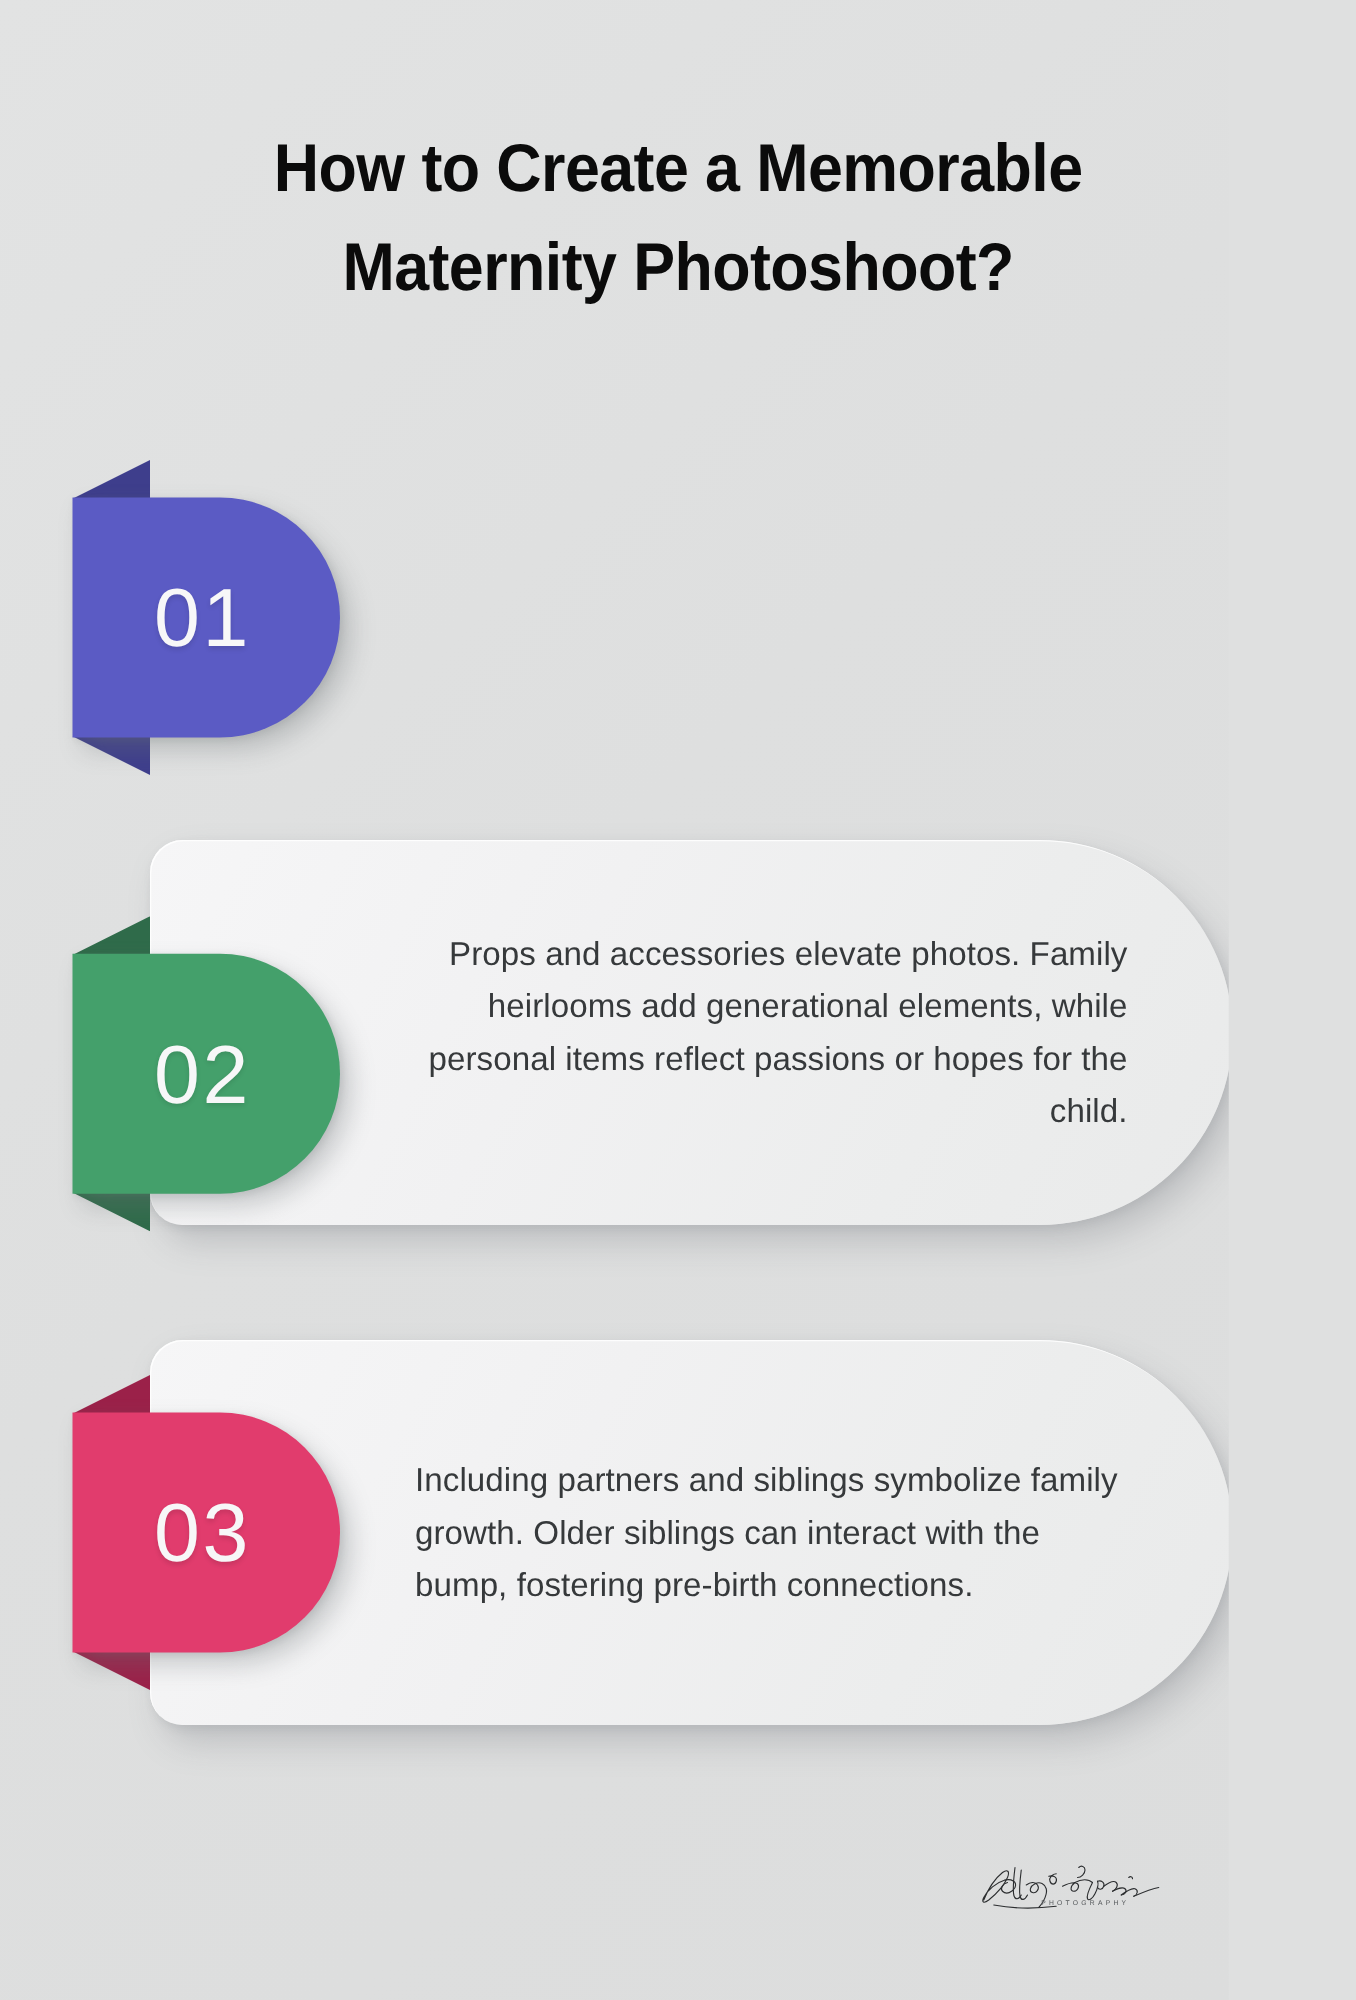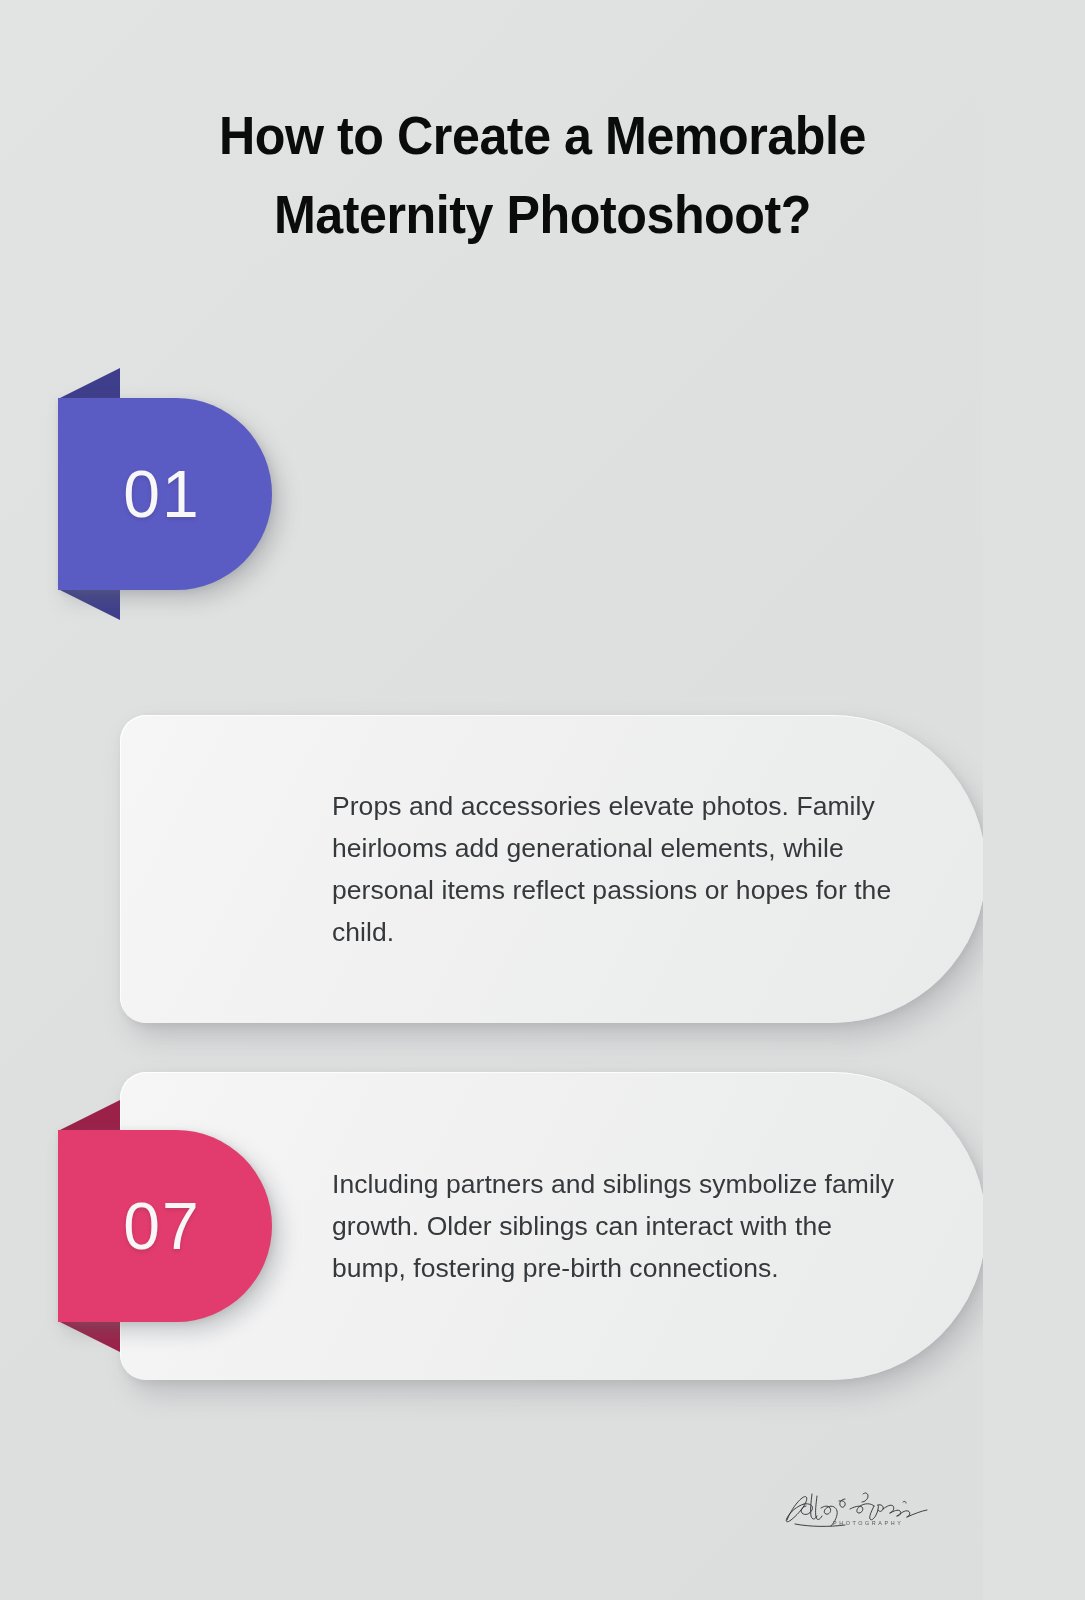--- a/index.html
+++ b/index.html
@@ -53,21 +53,21 @@
     width: 866px;
     height: 308px;
     border-radius: 26px 154px 154px 26px;
     background: linear-gradient(118deg, #f6f6f7 0%, #f1f1f2 38%, #eceded 72%, #e9eaea 100%);
     box-shadow:
       10px 14px 26px rgba(120,124,128,0.30),
       2px 3px 7px rgba(120,124,128,0.16),
       inset 1px 1px 0 rgba(255,255,255,0.85);
   }
   .card-1 { top: 340px; }
-  .card-2 { top: 715px; }
+  .card-2 { top: 672px; text-align: right; }
   .card-3 { top: 1072px; }
 
   .card-text {
     position: absolute;
     left: 212px;
     top: 50%;
     transform: translateY(-50%);
     width: 570px;
     font-size: 26.5px;
     line-height: 1.59;
@@ -166,30 +166,41 @@
       <polygon points="62,0 62,31 0,31" fill="#3e3e8c"></polygon>
     </svg>
     <svg class="fold fold-bottom" viewBox="0 0 62 31" preserveAspectRatio="none">
       <polygon points="62,31 62,0 0,0" fill="#3e3e8c"></polygon>
     </svg>
     <div class="badge-face" style="background: rgb(91, 91, 196);">
       <span class="badge-num">01</span>
     </div>
   </div>
 
+  <div class="badge badge-2">
+    <svg class="fold fold-top" viewBox="0 0 62 31" preserveAspectRatio="none">
+      <polygon points="62,0 62,31 0,31" fill="#2f6b4a"></polygon>
+    </svg>
+    <svg class="fold fold-bottom" viewBox="0 0 62 31" preserveAspectRatio="none">
+      <polygon points="62,31 62,0 0,0" fill="#2f6b4a"></polygon>
+    </svg>
+    <div class="badge-face" style="background: rgb(68, 160, 107);">
+      <span class="badge-num">02</span>
+    </div>
+  </div>
 
   <div class="badge badge-3">
     <svg class="fold fold-top" viewBox="0 0 62 31" preserveAspectRatio="none">
       <polygon points="62,0 62,31 0,31" fill="#9b2149"></polygon>
     </svg>
     <svg class="fold fold-bottom" viewBox="0 0 62 31" preserveAspectRatio="none">
       <polygon points="62,31 62,0 0,0" fill="#9b2149"></polygon>
     </svg>
     <div class="badge-face" style="background: rgb(225, 60, 109);">
-      <span class="badge-num">07</span>
+      <span class="badge-num">03</span>
     </div>
   </div>
 
   <div class="signature">
     <svg viewBox="0 0 160 58">
       <g fill="none" stroke="#2c2e30" stroke-width="0.9" stroke-linecap="round" stroke-linejoin="round">
         <path d="M6,40 C10,30 16,22 21,18 C25,15 27,17 25,22 C22,29 15,36 10,40 C6,43 4,42 6,38 C9,32 16,26 23,24"></path>
         <path d="M23,24 C28,23 33,25 31,30 C29,34 24,36 21,33 C19,31 21,27 25,26"></path>
         <path d="M31,14 C30,22 29,30 30,36 C31,40 34,40 36,36"></path>
         <path d="M36,16 C35,24 34,32 35,37 C36,41 39,40 41,36"></path>

